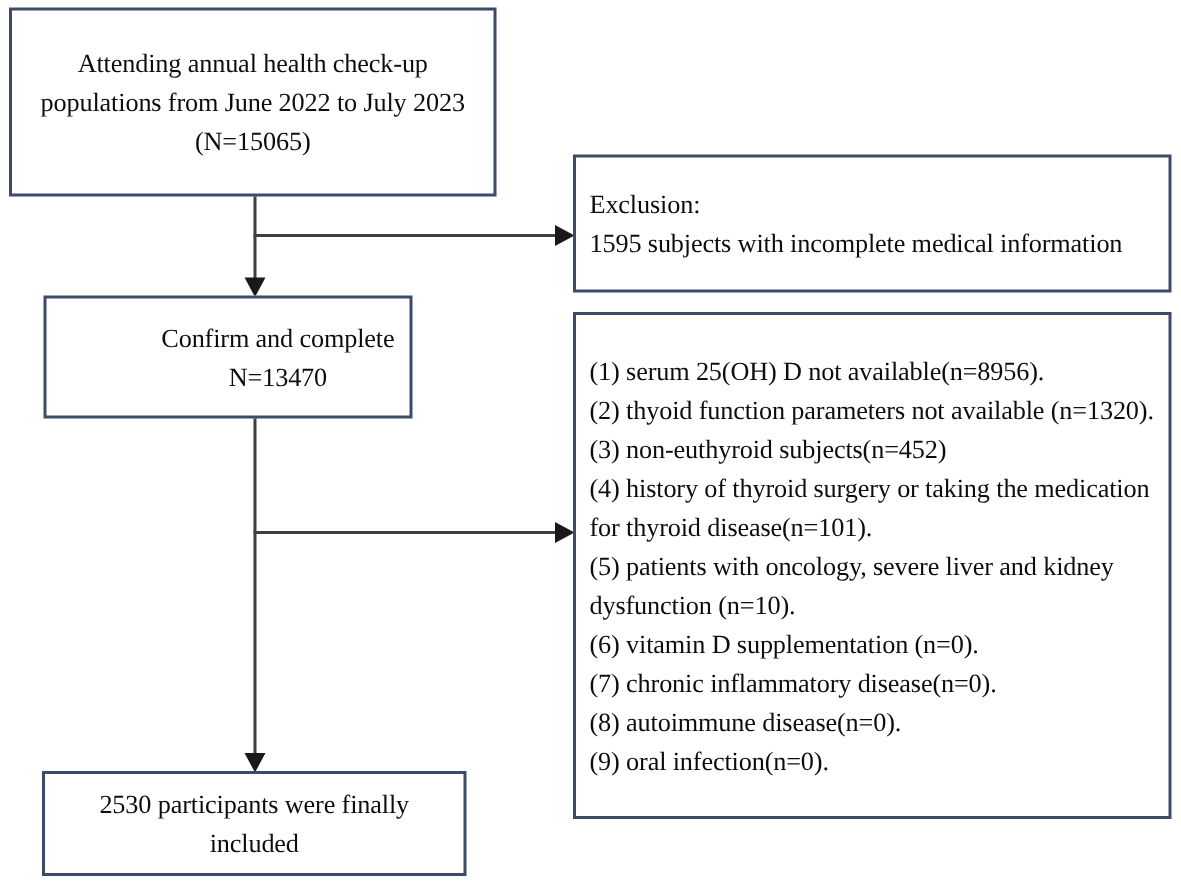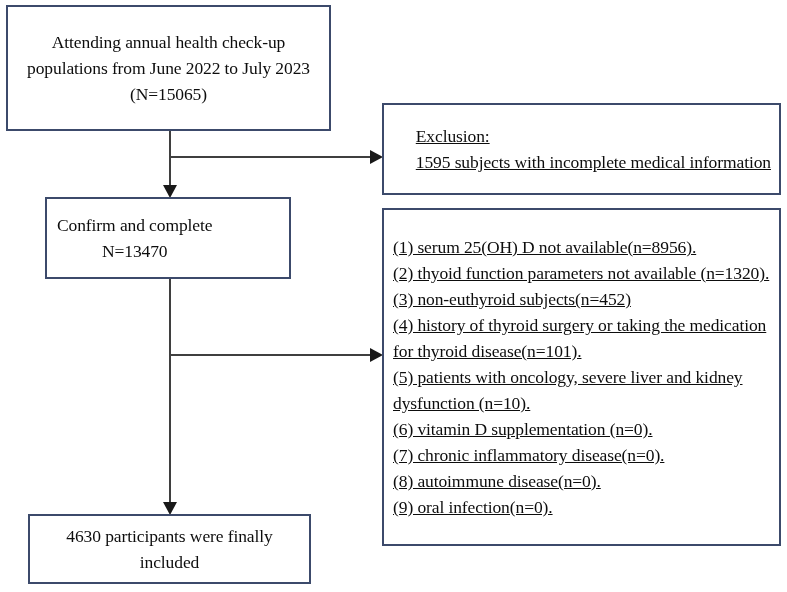--- a/index.html
+++ b/index.html
@@ -22,43 +22,42 @@
   .flow-box {
     position: absolute;
     box-sizing: border-box;
     border: 2px solid #3c4a6b;
     background: #ffffff;
     display: flex;
     flex-direction: column;
     justify-content: center;
   }
   .box-centered {
-    align-items: flex-start;
+    align-items: flex-end;
     text-align: center;
   }
   .box-left {
-    align-items: flex-end;
+    align-items: flex-start;
     text-align: left;
-    text-decoration: underline;
   }
   .box-text {
     font-size: 17.5px;
     line-height: 26px;
     letter-spacing: -0.1px;
     white-space: pre-line;
   }
   .box-centered .box-text {
     padding: 0 10px;
   }
   .box-left .box-text {
     padding: 0 8px 0 9px;
   }
   
   #node-source      { left: 6px;   top: 5px;   width: 325px; height: 126px; }
-  #node-confirm     { left: 45px;  top: 197px; width: 246px; height: 82px;  }
+  #node-confirm     { left: 29px;  top: 197px; width: 246px; height: 82px;  }
   #node-included    { left: 28px;  top: 514px; width: 283px; height: 70px;  }
   #node-exclusion   { left: 382px; top: 103px; width: 399px; height: 92px;  }
   #node-criteria    { left: 382px; top: 208px; width: 399px; height: 338px; }
 
   .connector {
     position: absolute;
     background: #3f3f3f;
   }
   .v-line { width: 2px; }
   .h-line { height: 2px; }
@@ -130,16 +129,16 @@
 (3) non-euthyroid subjects(n=452)
 (4) history of thyroid surgery or taking the medication for thyroid disease(n=101).
 (5) patients with oncology, severe liver and kidney dysfunction (n=10).
 (6) vitamin D supplementation (n=0).
 (7) chronic inflammatory disease(n=0).
 (8) autoimmune disease(n=0).
 (9) oral infection(n=0).</div>
   </div>
 
   <div class="flow-box box-centered" id="node-included">
-    <div class="box-text">4630 participants were finally included</div>
+    <div class="box-text">2530 participants were finally included</div>
   </div>
 
 </div>
 
 </body></html>

